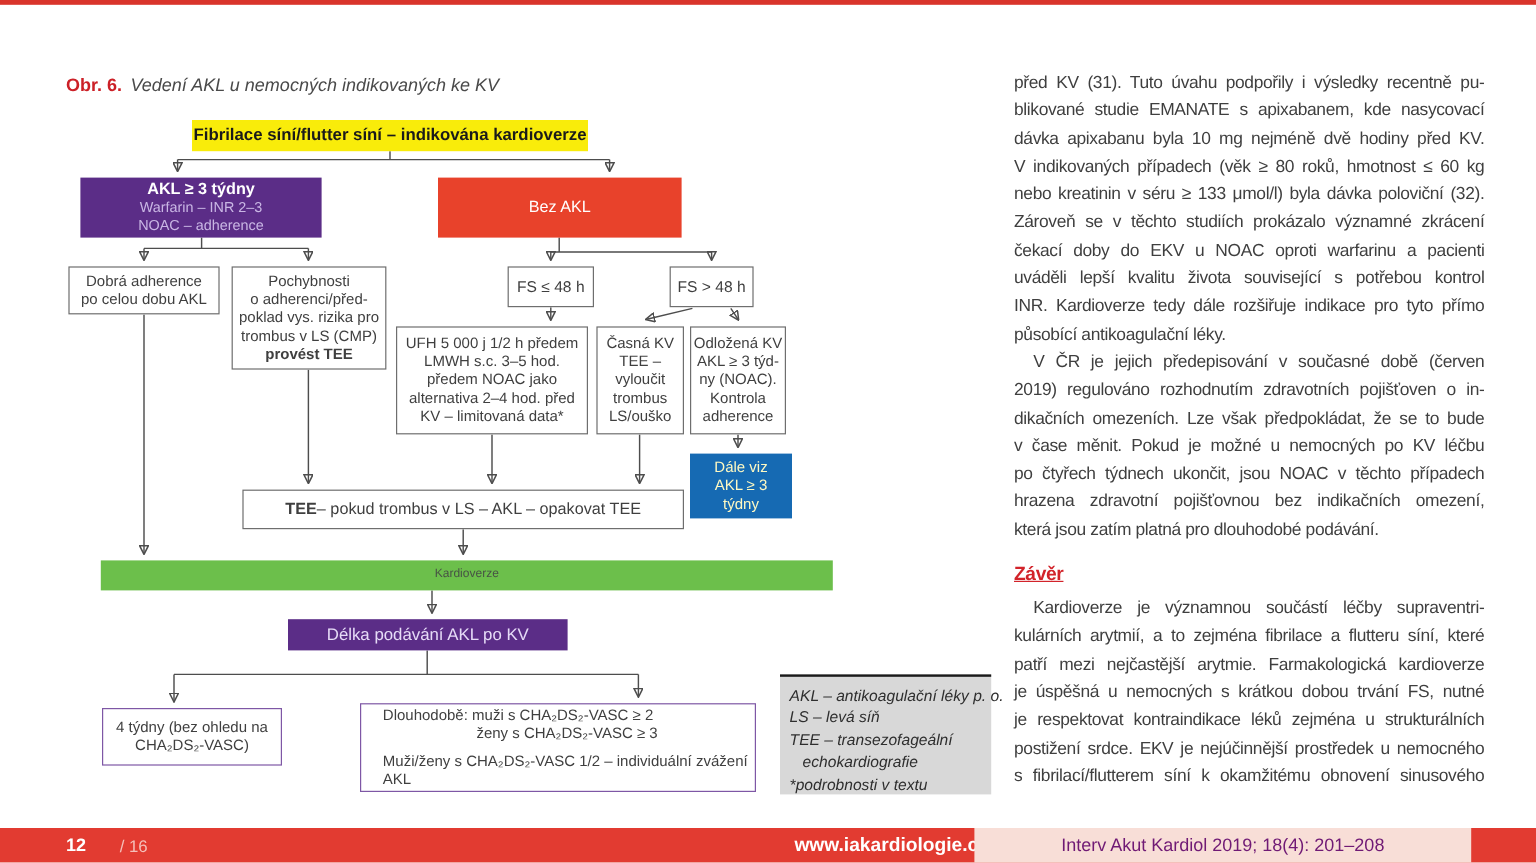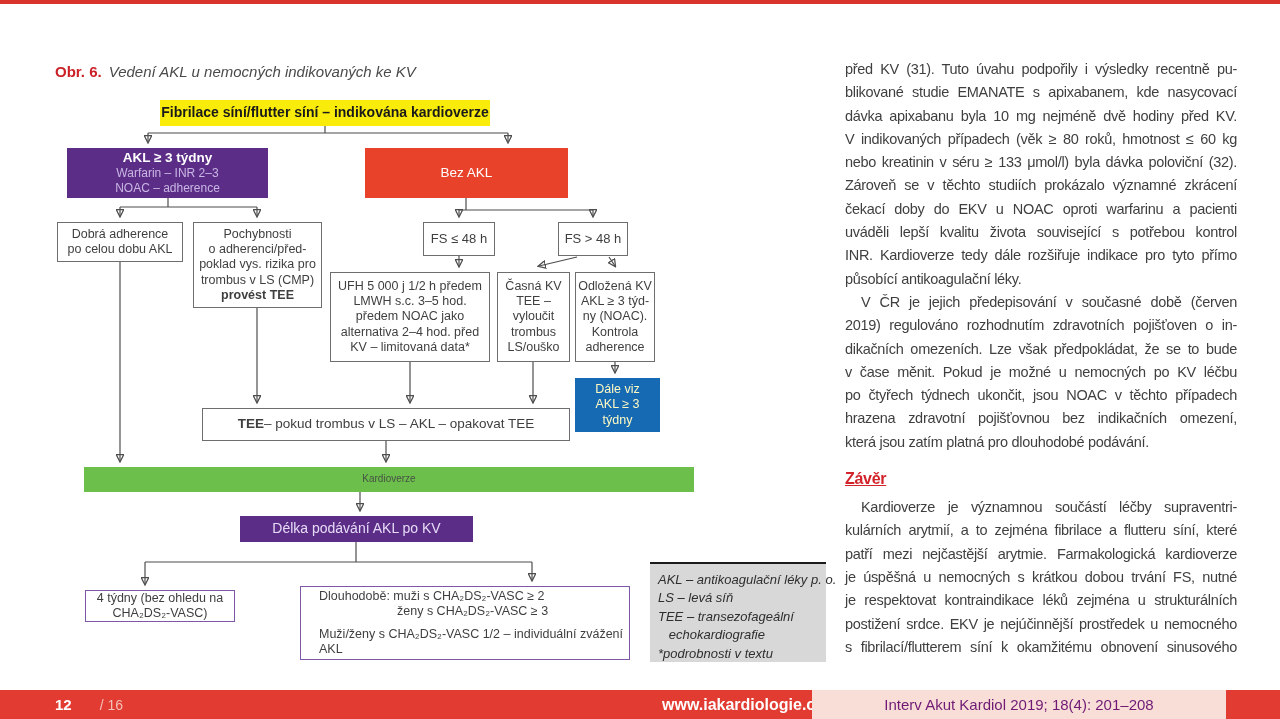--- a/index.html
+++ b/index.html
@@ -35,21 +35,21 @@
   .node-ufh { left:330px; top:272px; width:160px; height:90px; }
   .node-casna { left:497px; top:272px; width:73px; height:90px; }
   .node-odloz { left:575px; top:272px; width:80px; height:90px; }
   .node-dale { left:575px; top:378px; width:85px; height:54px; background:#166ab3; border:none; color:#fef9c3; }
   .node-tee { left:202px; top:408px; width:368px; height:33px; font-size:13.5px; flex-direction:row; }
   .node-tee .b { font-weight:bold; }
   .node-kardio { left:55px; top:467px; width:610px; height:25px; background:#6cbf4b; border:none;
                  color:#475245; font-size:10px;margin-left:29px; }
   .node-delka { left:240px; top:516px; width:233px; height:26px; background:#5b2d87; border:none;
                 color:#e6dbf7; font-size:14px; }
-  .node-ctyri { left:85px; top:590px; width:150px; height:32px; border:1.5px solid #7e57a5; }
+  .node-ctyri { left:85px; top:590px; width:150px; height:48px; border:1.5px solid #7e57a5; }
   .node-dlouho { left:300px; top:586px; width:330px; height:74px; border:1.5px solid #7e57a5;
                  align-items:flex-start; text-align:left; padding:6px 0; }
   .node-dlouho .d1 { padding-left:18px; }
   .node-dlouho .d2 { padding-left:96px; }
   .node-dlouho .d3 { padding-left:18px; margin-top:7px; }
   .legend { position:absolute; left:650px; top:562px; width:176px; height:100px; background:#d8d8d8;
             border-top:2px solid #1a1a1a; font-style:italic; font-size:13px; line-height:1.42;
             color:#2e2e2e; padding:7px 0 0 8px; }
   .legend .tline, .legend div { white-space:pre; }
 

